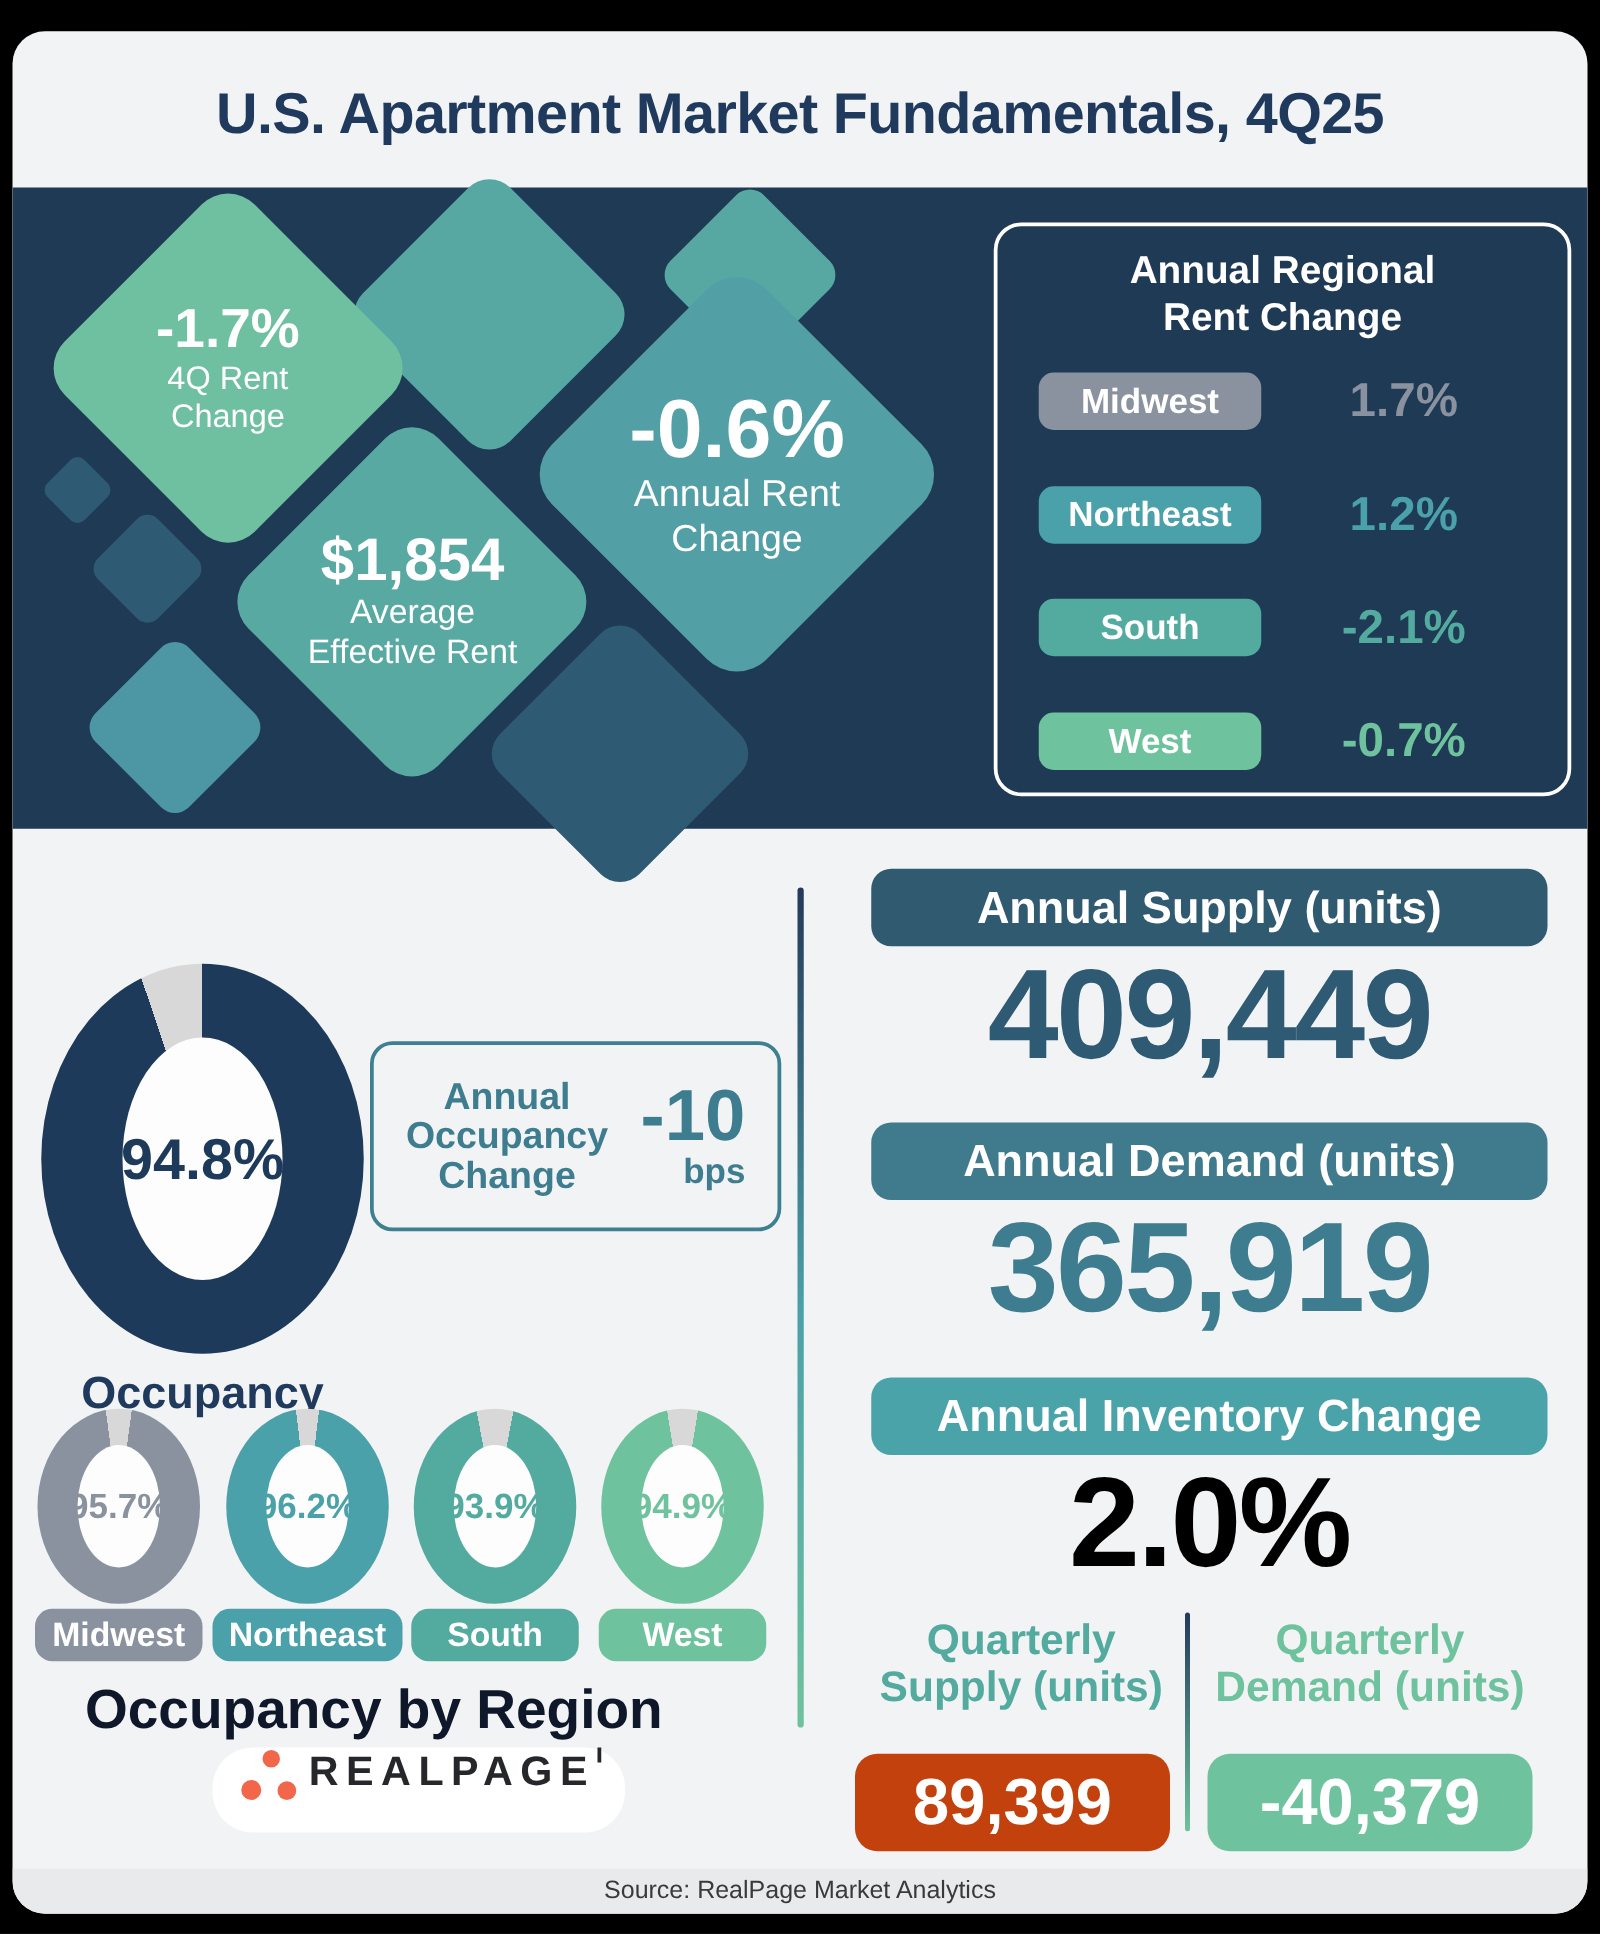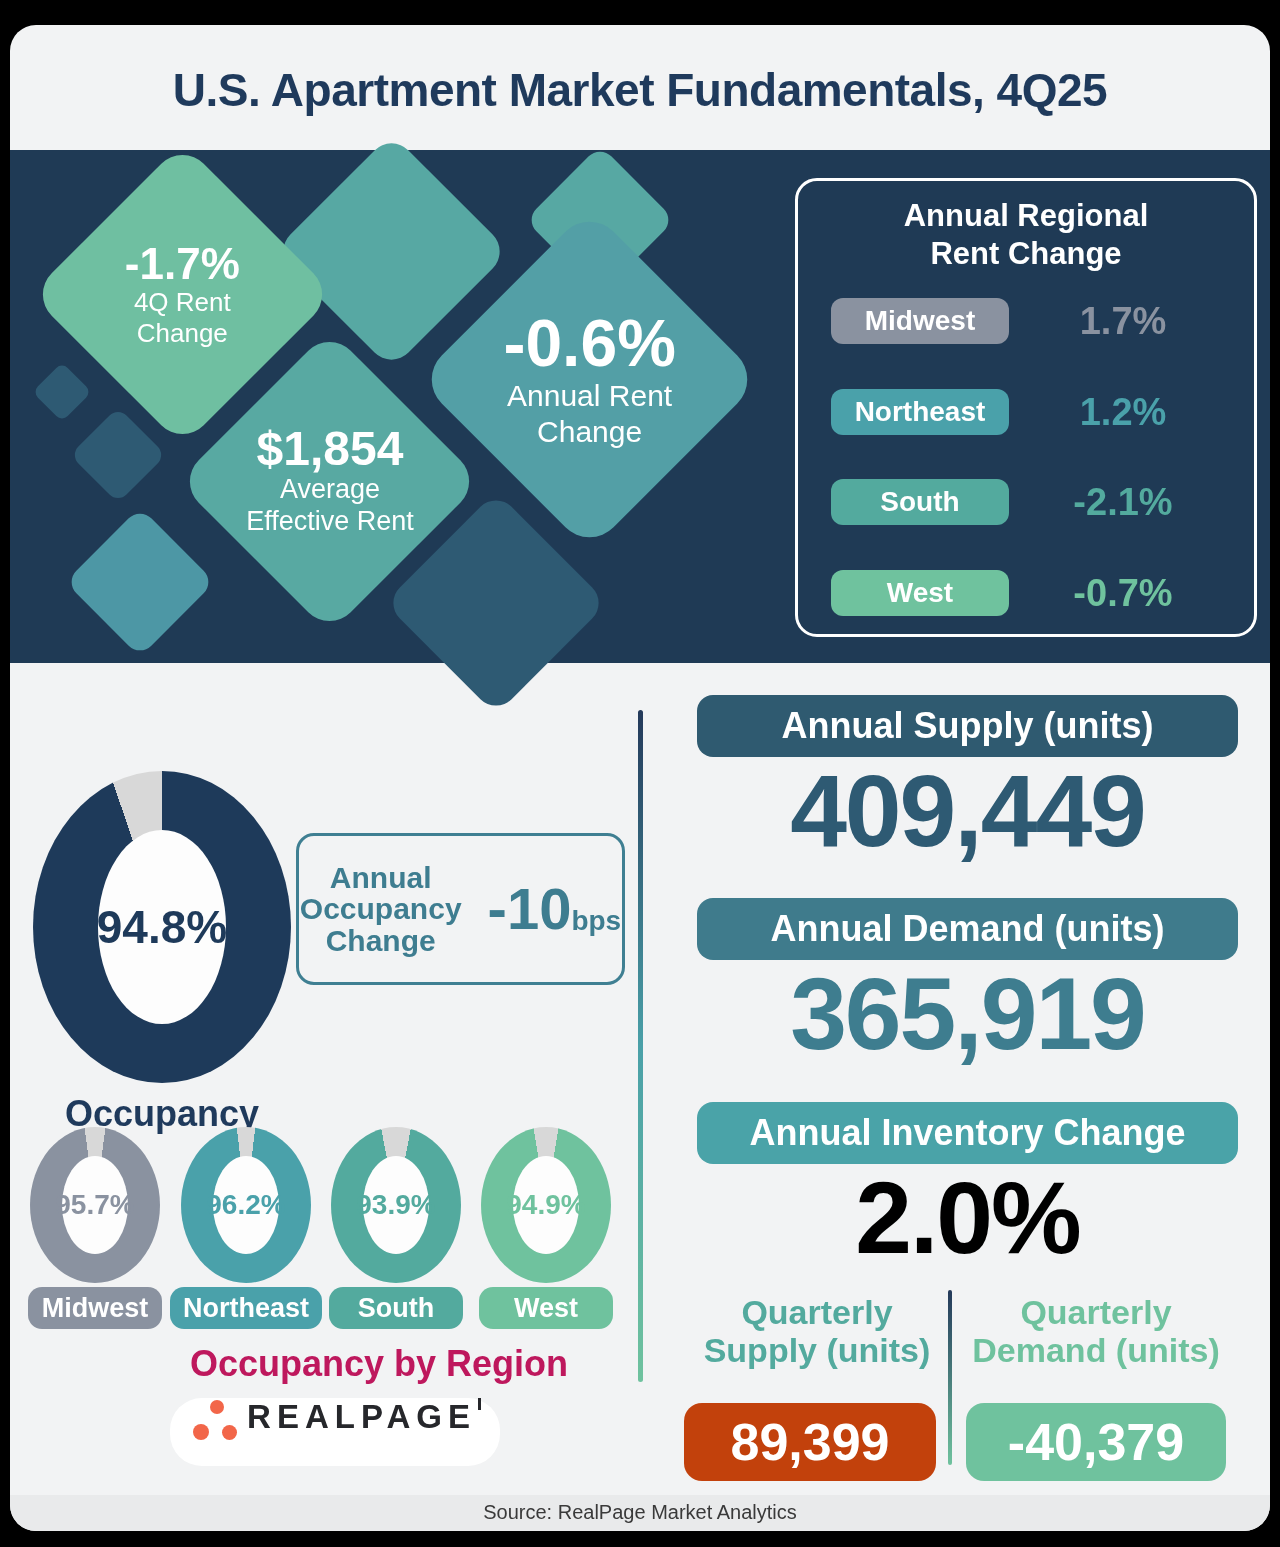--- a/index.html
+++ b/index.html
@@ -48,29 +48,29 @@
   .occupancy-label{position:absolute;left:23px;top:1068px;width:258px;text-align:center;
         font-size:36px;font-weight:700;color:#1f3a5c;}
   .donut-sm{top:1102px;width:130px;height:156px;}
   .donut-sm .donut-hole{left:32px;top:29px;width:66px;height:98px;}
   .donut-sm-label{font-size:28px;font-weight:700;}
   .ds-0{left:20px;} .ds-1{left:171px;} .ds-2{left:321px;} .ds-3{left:471px;}
   .region-pill{position:absolute;top:1262px;height:42px;border-radius:14px;color:#fff;
         font-size:27px;font-weight:700;text-align:center;line-height:42px;}
   .rp-0{left:18px;width:134px;} .rp-1{left:160px;width:152px;}
   .rp-2{left:319px;width:134px;} .rp-3{left:469px;width:134px;}
-  .region-title{position:absolute;left:58px;top:1318px;width:500px;text-align:right;
-        font-size:36px;font-weight:700;color:#be185d;}
+  .region-title{position:absolute;left:58px;top:1318px;width:500px;text-align:left;
+        font-size:44px;font-weight:700;color:#0f172a;}
   
   .occ-box{position:absolute;left:286px;top:808px;width:329px;height:152px;
         border:3px solid #3f7f92;border-radius:18px;box-sizing:border-box;
         display:flex;align-items:center;justify-content:center;}
   .occ-box-lines{color:#3e7d90;font-size:30px;font-weight:700;line-height:1.04;
         text-align:center;}
-  .occ-box-val{margin-left:26px;display:flex;flex-direction:row;align-items:flex-end;justify-content:flex-end;}
+  .occ-box-val{margin-left:26px;display:flex;flex-direction:column;align-items:flex-end;justify-content:flex-end;}
   .occ-box-num{color:#3e7d90;font-size:58px;font-weight:700;line-height:0.95;}
   .occ-box-unit{color:#3e7d90;font-size:28px;font-weight:700;}
   
   .divider-main{position:absolute;left:628px;top:685px;width:5px;height:672px;
         background:linear-gradient(to bottom,#24395a,#4aa0a8,#6fc29e);border-radius:3px;}
   .divider-q{position:absolute;left:938px;top:1265px;width:4px;height:175px;
         background:linear-gradient(to bottom,#24395a,#6fc29e);border-radius:3px;}
   
   .stat-pill{position:absolute;left:687px;width:541px;height:62px;border-radius:16px;
         color:#fff;font-size:36px;font-weight:700;text-align:center;line-height:62px;}

